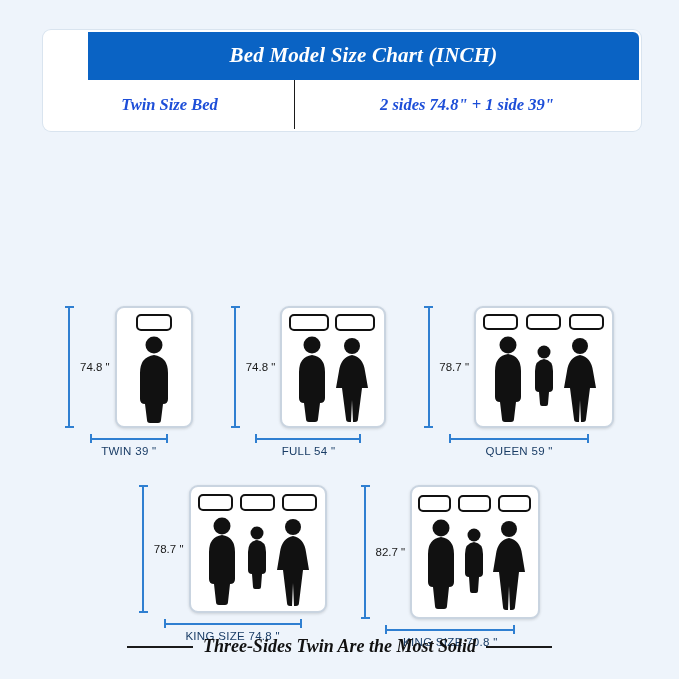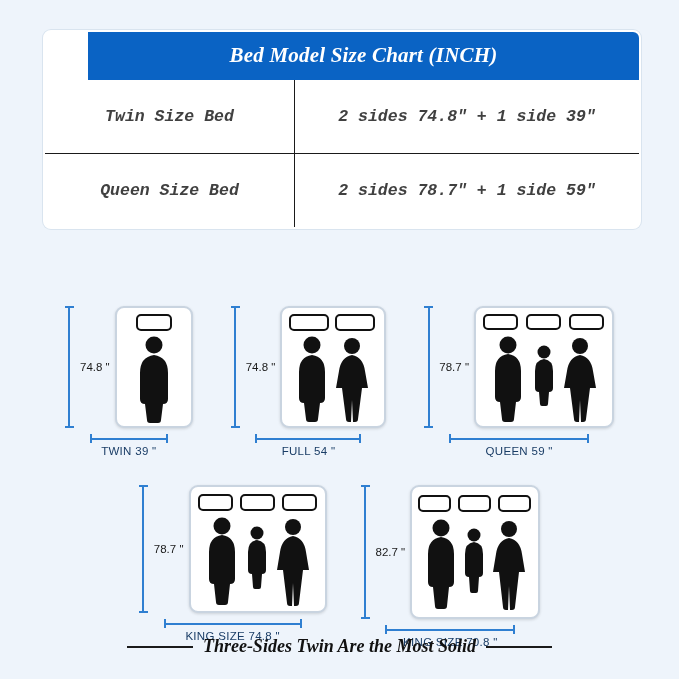--- a/index.html
+++ b/index.html
@@ -44,28 +44,28 @@
     letter-spacing: .2px;
     margin-left: 43px;
   }
   table.size-table {
     width: 100%;
     border-collapse: collapse;
     background: #ffffff;
   }
   table.size-table td {
     border: 1px solid #1a1a1a;
-    font-family: Liberation Mono, monospace;
+    font-family: Liberation Serif, serif;
     font-style: italic;
     font-weight: bold;
     font-size: 16.5px;
-    color: #404040;
+    color: #1d4ed8;
     text-align: center;
     height: 41px;
-    padding: 16px 4px;
+    padding: 4px 4px;
   }
   table.size-table td.c-name { width: 42%; }
   table.size-table tr:first-child td { border-top: none; }
   table.size-table tr td:first-child { border-left: none; }
   table.size-table tr td:last-child { border-right: none; }
   table.size-table tr:last-child td { border-bottom: none; }
 
   
   .diagrams {
     position: absolute;
@@ -201,24 +201,20 @@
 
 <div class="page">
 
   <div class="table-wrap">
     <div class="table-title">Bed Model Size Chart (INCH)</div>
     <table class="size-table">
       <tbody>
         <tr>
           <td class="c-name">Twin Size Bed</td>
           <td class="c-spec">2 sides 74.8" + 1 side 39"</td>
-        </tr>
-        <tr>
-          <td class="c-name">Queen Size Bed</td>
-          <td class="c-spec">2 sides 78.7" + 1 side 59"</td>
         </tr>
       </tbody>
     </table>
   </div>
 
   <div class="diagrams">
 
     <div class="row row1">
 
       <div class="bed-block">

